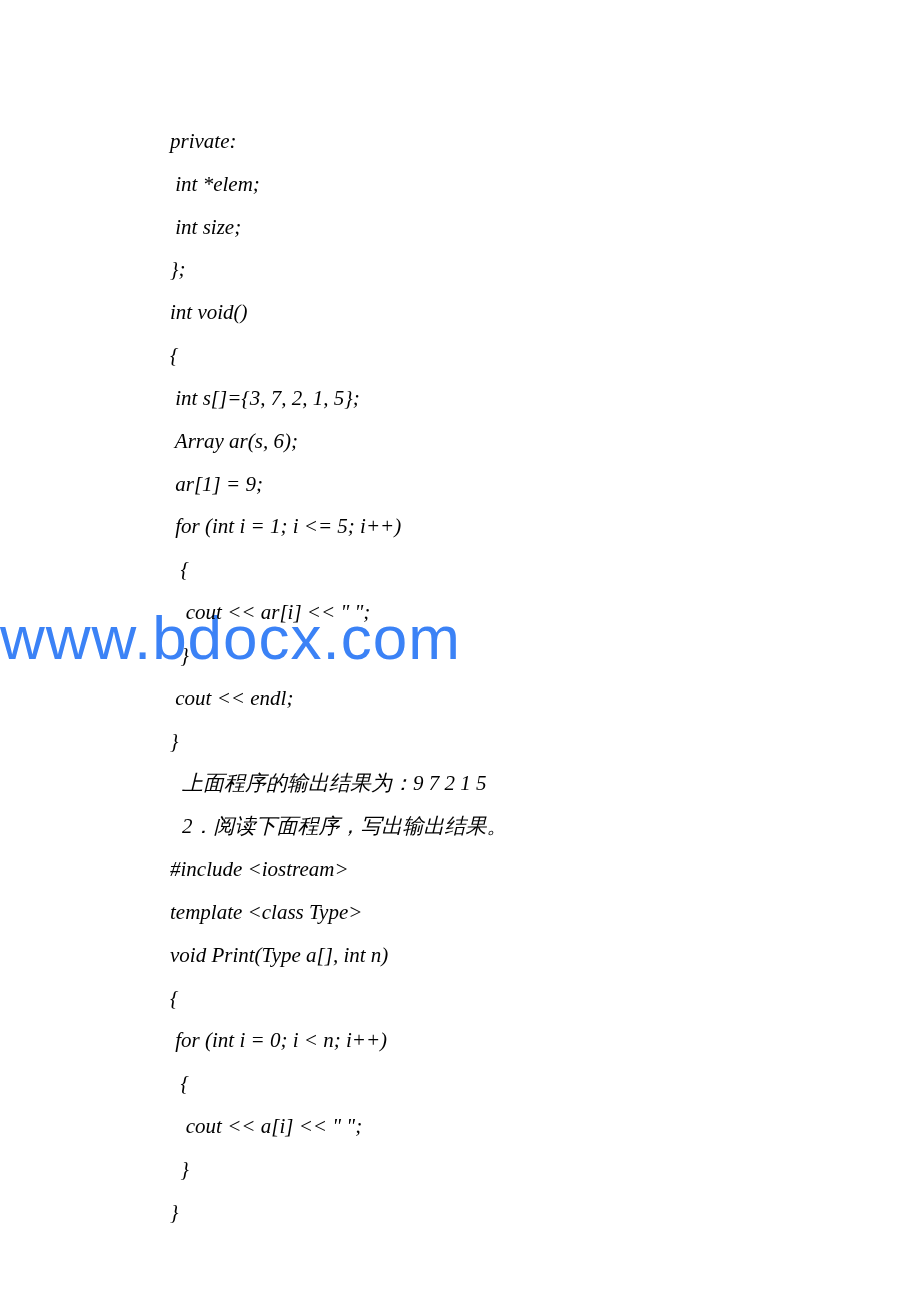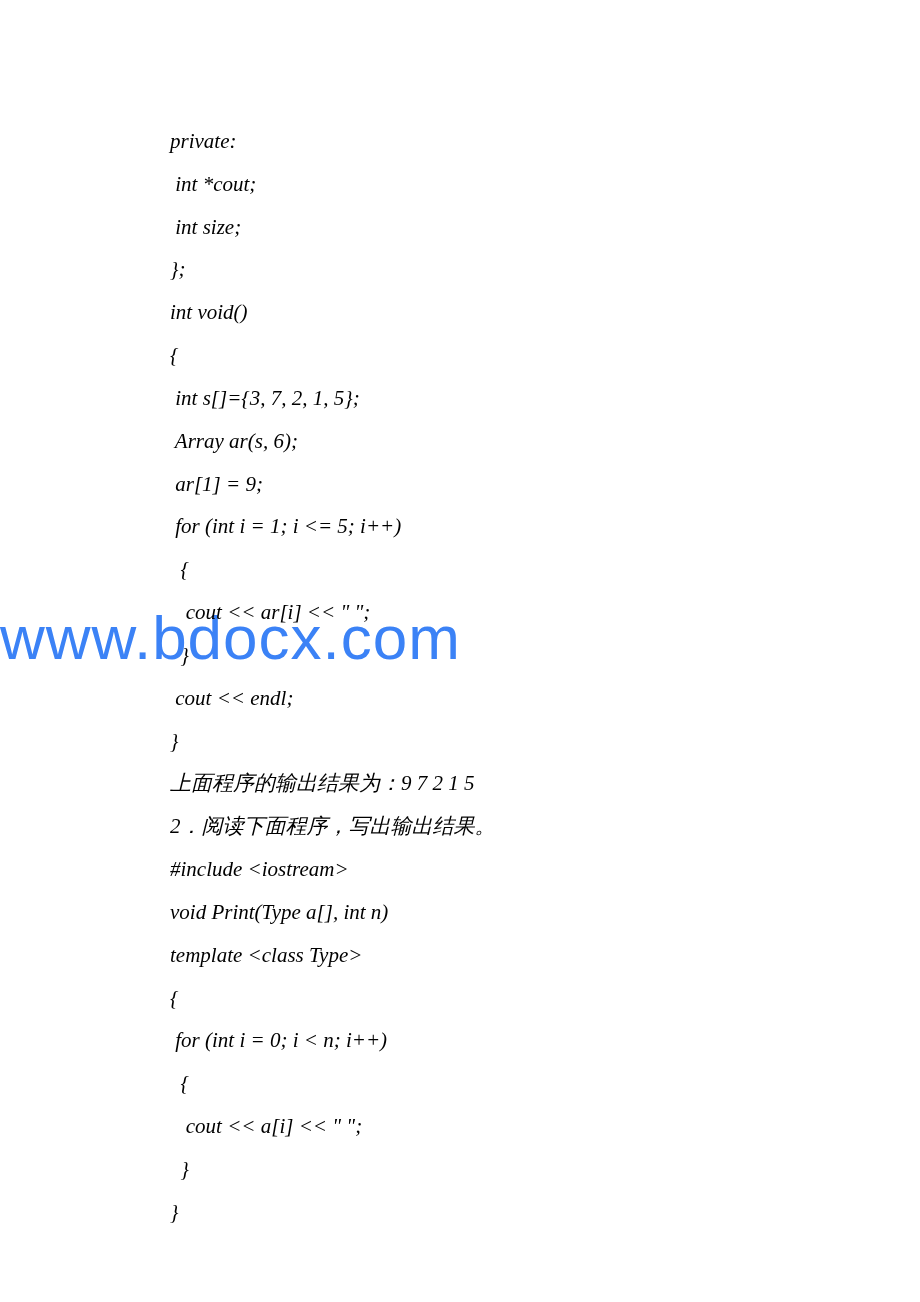--- a/index.html
+++ b/index.html
@@ -15,20 +15,21 @@
     padding: 120px 170px 120px 170px;
     position: relative;
     line-height: 2.04;
   }
   .line {
     white-space: pre;
     font-style: italic;
   }
   .cjk {
     font-family: "SimSun", "Songti SC", "NSimSun", serif;
+    margin-left: 12px;
   }
   .watermark {
     position: absolute;
     top: 575px;
     left: 0;
     width: 100%;
     text-align: left;
     font-size: 62px;
     font-family: Arial, Helvetica, sans-serif;
     font-weight: 400;
@@ -42,39 +43,39 @@
     z-index: 1;
   }
 </style>
 </head>
 <body>
 
 <div class="page">
   <div class="watermark">www.bdocx.com</div>
   <div class="content" id="content">
       <div class="line">private:</div>
-      <div class="line"> int *cout;</div>
+      <div class="line"> int *elem;</div>
       <div class="line"> int size;</div>
       <div class="line">};</div>
       <div class="line">int void()</div>
       <div class="line">{</div>
       <div class="line"> int s[]={3, 7, 2, 1, 5};</div>
       <div class="line"> Array ar(s, 6);</div>
       <div class="line"> ar[1] = 9;</div>
       <div class="line"> for (int i = 1; i &lt;= 5; i++)</div>
       <div class="line">  {</div>
       <div class="line">   cout &lt;&lt; ar[i] &lt;&lt; " ";</div>
       <div class="line">  }</div>
       <div class="line"> cout &lt;&lt; endl;</div>
       <div class="line">}</div>
       <div class="line cjk">上面程序的输出结果为：9 7 2 1 5</div>
       <div class="line cjk">2．阅读下面程序，写出输出结果。</div>
       <div class="line">#include &lt;iostream&gt;</div>
+      <div class="line">template &lt;class Type&gt;</div>
       <div class="line">void Print(Type a[], int n)</div>
-      <div class="line">template &lt;class Type&gt;</div>
       <div class="line">{</div>
       <div class="line"> for (int i = 0; i &lt; n; i++)</div>
       <div class="line">  {</div>
       <div class="line">   cout &lt;&lt; a[i] &lt;&lt; " ";</div>
       <div class="line">  }</div>
       <div class="line">}</div>
     </div>
 </div>
 
 </body></html>

